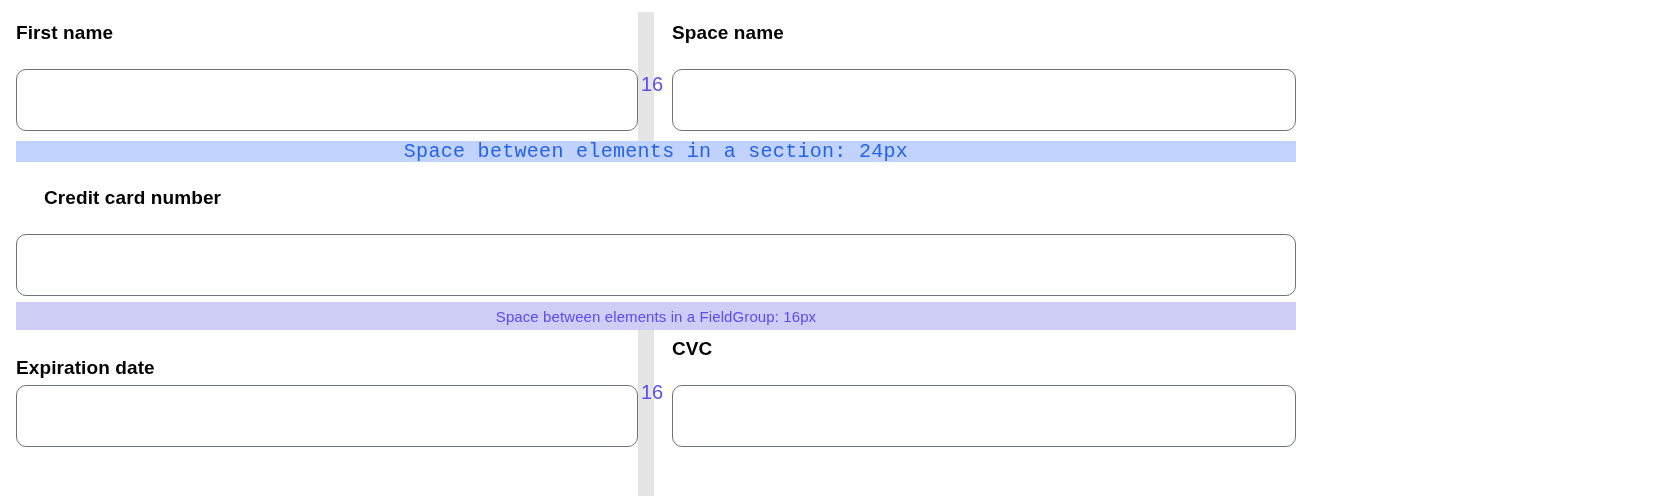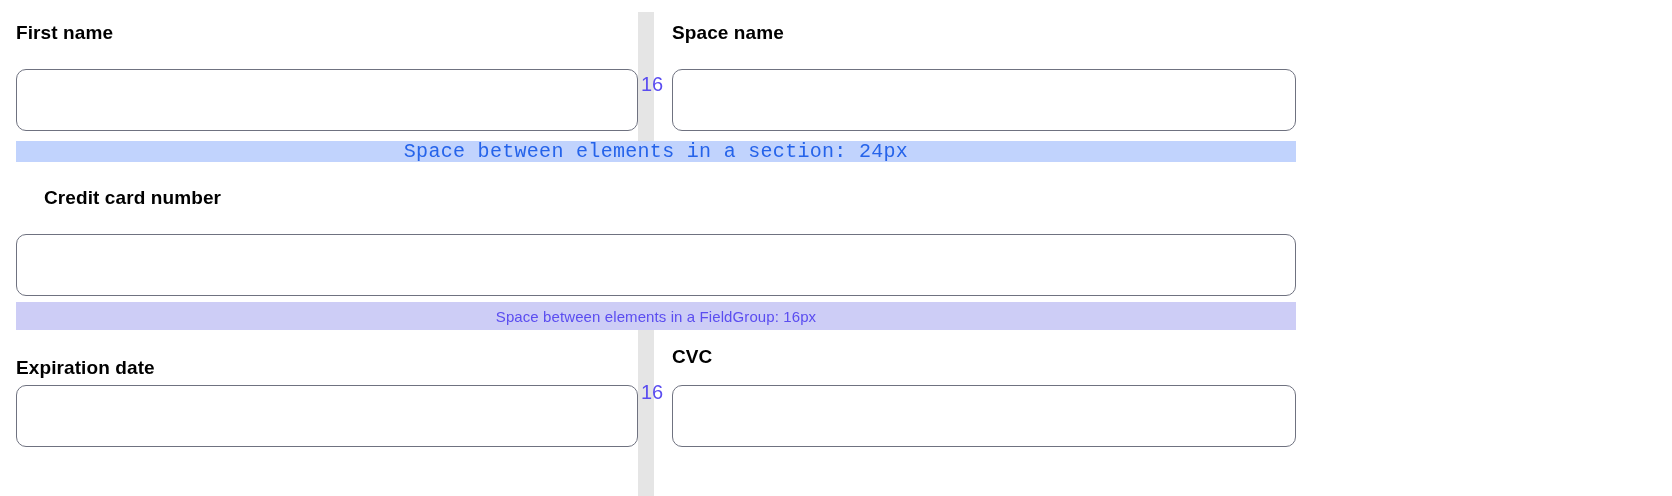--- a/index.html
+++ b/index.html
@@ -100,21 +100,21 @@
   .lbl-last       { position: absolute; left: 672px; top: 22px;  }
   .in-first       { position: absolute; left: 16px;  top: 69px;  width: 622px; }
   .in-last        { position: absolute; left: 672px; top: 69px;  width: 624px; }
   .gap-top        { left: 638px; top: 12px;  height: 129px; }
   .gap-top .gap-label { top: 62px; }
 
   .lbl-ccn        { position: absolute; left: 16px;  top: 187px; margin-left: 28px; }
   .in-ccn         { position: absolute; left: 16px;  top: 234px; width: 1280px; }
 
   .lbl-exp        { position: absolute; left: 16px;  top: 357px; }
-  .lbl-cvc        { position: absolute; left: 672px; top: 346px; }
+  .lbl-cvc        { position: absolute; left: 672px; top: 338px; }
   .in-exp         { position: absolute; left: 16px;  top: 385px; width: 622px; }
   .in-cvc         { position: absolute; left: 672px; top: 385px; width: 624px; }
   .gap-bottom     { left: 638px; top: 330px; height: 166px; }
   .gap-bottom .gap-label { top: 52px; }
 </style>
 </head>
 <body>
 
 <div id="root">
 

